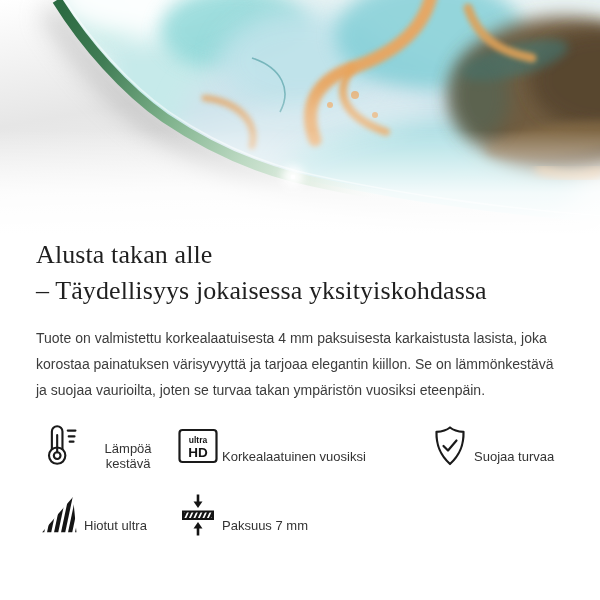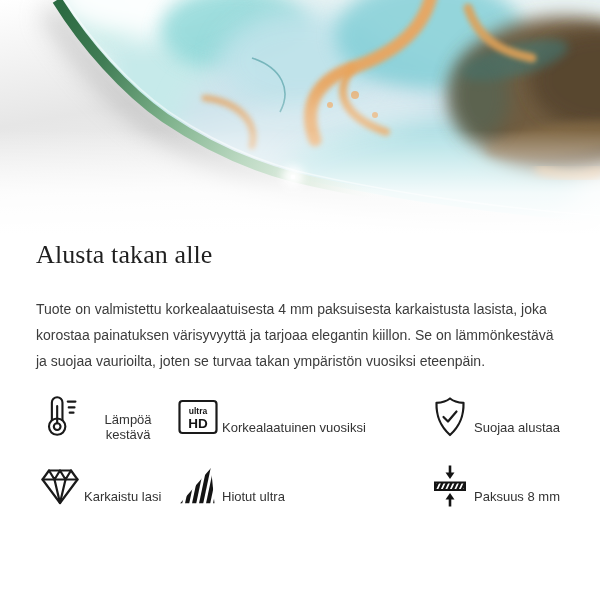--- a/index.html
+++ b/index.html
@@ -10,21 +10,21 @@
   }
   .page{width:600px;height:600px;background:#ffffff;border-radius:11px;}
   .hero{width:600px;height:235px;display:block;}
   .content{padding:0 36px;}
   .heading{
     font-family:"Liberation Serif","DejaVu Serif",serif;
     font-size:26px;line-height:36px;color:#1f1f1f;
     font-weight:400;margin:2px 0 0 0;letter-spacing:.1px;
   }
   .desc{
-    margin:23px 0 0 0;font-size:14px;line-height:26px;color:#3c3c3c;
+    margin:16px 0 0 0;font-size:14px;line-height:26px;color:#3c3c3c;
   }
   .features{
     display:grid;grid-template-columns:138px 252px 138px;
     row-gap:20px;margin-top:18px;
   }
   .feature{display:flex;flex-direction:row;align-items:center;}
   .feature .ficon{width:48px;height:48px;display:block;}
   .feature .flabel{margin-top:20px;font-size:13px;color:#333333;text-align:center;line-height:15px;}
   .ico{stroke:#1a1a1a;fill:none;stroke-width:2.2;stroke-linecap:round;stroke-linejoin:round;}
 </style>
@@ -118,20 +118,21 @@
       <line x1="250" y1="177" x2="336" y2="177" stroke="#ffffff" stroke-width="2.2" opacity="0.95" filter="url(#f3)" transform="rotate(-13 293 177)"></line>
       <line x1="270" y1="177" x2="316" y2="177" stroke="#ffffff" stroke-width="2" opacity="0.9" filter="url(#f3)" transform="rotate(77 293 177)"></line>
       <circle cx="293" cy="177" r="2.2" fill="#ffffff"></circle>
     </g>
   </svg>
 
   <div class="content">
 
     <h1 class="heading">
       <span>Alusta takan alle</span><br>
+      <span>– Täydellisyys jokaisessa yksityiskohdassa</span>
     </h1>
 
     <p class="desc">Tuote on valmistettu korkealaatuisesta 4 mm paksuisesta karkaistusta lasista, joka korostaa painatuksen värisyvyyttä ja tarjoaa elegantin kiillon. Se on lämmönkestävä ja suojaa vaurioilta, joten se turvaa takan ympäristön vuosiksi eteenpäin.</p>
 
     <div class="features">
 
       <div class="feature">
         <svg class="ficon" viewBox="0 0 48 48">
           <g class="ico">
             <path d="M16.5,27.5 V9 A5.5,5.5 0 0 1 27.5,9 V27.5"></path>
@@ -155,34 +156,23 @@
         <div class="flabel">Korkealaatuinen vuosiksi</div>
       </div>
 
       <div class="feature">
         <svg class="ficon" viewBox="0 0 48 48">
           <g class="ico" stroke-width="2.4">
             <path d="M24,5.5 C21,8 15.5,9.6 10.5,9.8 C10.2,21 12.5,31.5 24,42 C35.5,31.5 37.8,21 37.5,9.8 C32.5,9.6 27,8 24,5.5 Z"></path>
             <path d="M17.5,24 L22,28.5 L30.5,18.5"></path>
           </g>
         </svg>
-        <div class="flabel">Suojaa alustaa</div>
-      </div>
-
-      <div class="feature">
-        <svg class="ficon" viewBox="0 0 48 48">
-          <g class="ico" stroke-width="2">
-            <path d="M13,8.5 L35,8.5 L41.5,17.5 L24,41 L6.5,17.5 Z"></path>
-            <path d="M6.5,17.5 H41.5"></path>
-            <path d="M13,8.5 L18.5,17.5 L24,8.5 L29.5,17.5 L35,8.5"></path>
-            <path d="M18.5,17.5 L24,41 M29.5,17.5 L24,41"></path>
-          </g>
-        </svg>
-        <div class="flabel">Karkaistu lasi</div>
-      </div>
+        <div class="flabel">Suojaa turvaa</div>
+      </div>
+
 
       <div class="feature">
         <svg class="ficon" viewBox="0 0 48 48">
           <defs>
             <clipPath id="clipTriEdge">
                 <path d="M6,41.5 L40.5,41.5 L37,6 Z"></path>
               </clipPath>
           </defs>
           <g clip-path="url(#clipTriEdge)" fill="#141414">
             <path d="M4,41.5 L8.2,41.5 L15.7,6 L11.5,6 Z"></path>
@@ -211,18 +201,18 @@
             <line x1="12.5" y1="29.5" x2="17.5" y2="18.5"></line>
             <line x1="17" y1="29.5" x2="22" y2="18.5"></line>
             <line x1="21.5" y1="29.5" x2="26.5" y2="18.5"></line>
             <line x1="26" y1="29.5" x2="31" y2="18.5"></line>
             <line x1="30.5" y1="29.5" x2="35.5" y2="18.5"></line>
             <line x1="35" y1="29.5" x2="40" y2="18.5"></line>
           </g>
           <line x1="24" y1="44.5" x2="24" y2="37" stroke="#141414" stroke-width="2.6"></line>
           <polygon points="19.5,37.5 28.5,37.5 24,31" fill="#141414"></polygon>
         </svg>
-        <div class="flabel">Paksuus 8 mm</div>
+        <div class="flabel">Paksuus 7 mm</div>
       </div>
 
     </div>
   </div>
 </div>
 
 </body></html>

